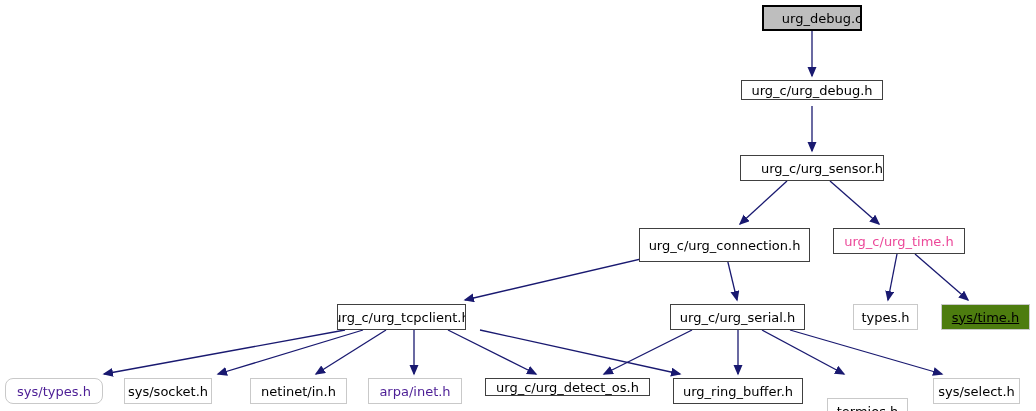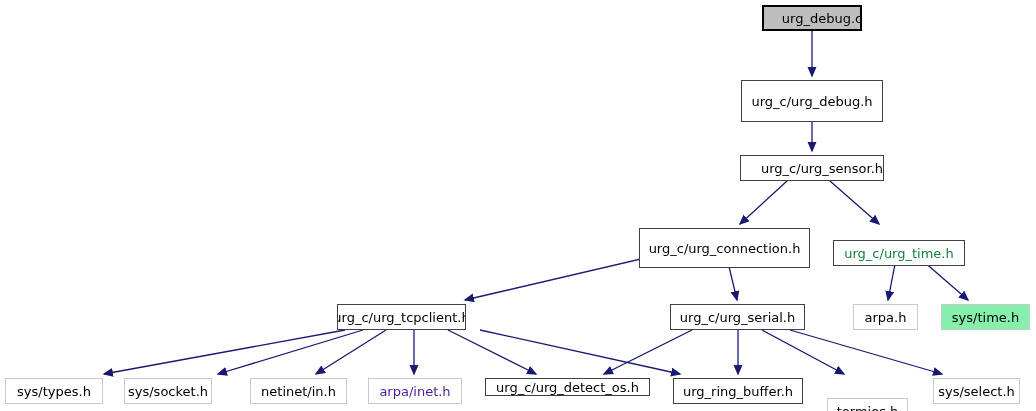--- a/index.html
+++ b/index.html
@@ -59,29 +59,29 @@
         <line x1="448" y1="330" x2="536" y2="374" stroke="#191970" stroke-width="1.3" marker-end="url(#arrowhead)"></line>
         <line x1="480" y1="330" x2="680" y2="374" stroke="#191970" stroke-width="1.3" marker-end="url(#arrowhead)"></line>
         <line x1="692" y1="330" x2="604" y2="374" stroke="#191970" stroke-width="1.3" marker-end="url(#arrowhead)"></line>
         <line x1="738" y1="330" x2="738" y2="374" stroke="#191970" stroke-width="1.3" marker-end="url(#arrowhead)"></line>
         <line x1="762" y1="330" x2="844" y2="374" stroke="#191970" stroke-width="1.3" marker-end="url(#arrowhead)"></line>
         <line x1="790" y1="330" x2="942" y2="374" stroke="#191970" stroke-width="1.3" marker-end="url(#arrowhead)"></line>
       </g>
   </svg>
   <div id="node-layer">
       <div class="node root" style="left: 762px; top: 5px; width: 100px; height: 26px; background: rgb(190, 190, 190); border-color: rgb(0, 0, 0); color: rgb(0, 0, 0);">urg_debug.c</div>
-      <div class="node documented" style="left: 741px; top: 80px; width: 142px; height: 42px; background: rgb(255, 255, 255); border-color: rgb(64, 64, 64); color: rgb(0, 0, 0);">urg_c/urg_debug.h</div>
+      <div class="node documented" style="left: 741px; top: 80px; width: 142px; height: 20px; background: rgb(255, 255, 255); border-color: rgb(64, 64, 64); color: rgb(0, 0, 0);">urg_c/urg_debug.h</div>
       <div class="node documented" style="left: 740px; top: 155px; width: 144px; height: 26px; background: rgb(255, 255, 255); border-color: rgb(64, 64, 64); color: rgb(0, 0, 0); padding-left: 20px;">urg_c/urg_sensor.h</div>
-      <div class="node documented" style="left: 639px; top: 228px; width: 171px; height: 40px; background: rgb(255, 255, 255); border-color: rgb(64, 64, 64); color: rgb(0, 0, 0);">urg_c/urg_connection.h</div>
-      <div class="node documented" style="left: 833px; top: 228px; width: 132px; height: 26px; background: rgb(255, 255, 255); border-color: rgb(64, 64, 64); color: #15803d; margin-top: 12px;">urg_c/urg_time.h</div>
+      <div class="node documented" style="left: 639px; top: 228px; width: 171px; height: 34px; background: rgb(255, 255, 255); border-color: rgb(64, 64, 64); color: rgb(0, 0, 0);">urg_c/urg_connection.h</div>
+      <div class="node documented" style="left: 833px; top: 228px; width: 132px; height: 26px; background: rgb(255, 255, 255); border-color: rgb(64, 64, 64); color: #ec4899;">urg_c/urg_time.h</div>
       <div class="node documented" style="left: 337px; top: 304px; width: 129px; height: 26px; background: rgb(255, 255, 255); border-color: rgb(64, 64, 64); color: rgb(0, 0, 0);">urg_c/urg_tcpclient.h</div>
       <div class="node documented" style="left: 670px; top: 304px; width: 135px; height: 26px; background: rgb(255, 255, 255); border-color: rgb(64, 64, 64); color: rgb(0, 0, 0);">urg_c/urg_serial.h</div>
-      <div class="node system" style="left: 853px; top: 304px; width: 65px; height: 26px; background: rgb(255, 255, 255); border-color: rgb(201, 201, 201); color: rgb(0, 0, 0);">arpa.h</div>
-      <div class="node system" style="left: 941px; top: 304px; width: 89px; height: 26px; background: #86efac; border-color: rgb(201, 201, 201); color: rgb(0, 0, 0);">sys/time.h</div>
-      <div class="node system" style="left: 5px; top: 378px; width: 98px; height: 26px; background: rgb(255, 255, 255); border-color: rgb(201, 201, 201); color: #000000;">sys/types.h</div>
+      <div class="node system" style="left: 853px; top: 304px; width: 65px; height: 26px; background: rgb(255, 255, 255); border-color: rgb(201, 201, 201); color: rgb(0, 0, 0);">types.h</div>
+      <div class="node system" style="left: 941px; top: 304px; width: 89px; height: 26px; background: #4d7c0f; border-color: rgb(201, 201, 201); color: rgb(0, 0, 0); text-decoration: underline;">sys/time.h</div>
+      <div class="node system" style="left: 5px; top: 378px; width: 98px; height: 26px; background: rgb(255, 255, 255); border-color: rgb(201, 201, 201); color: #4c1d95; border-radius: 8px;">sys/types.h</div>
       <div class="node system" style="left: 124px; top: 378px; width: 88px; height: 26px; background: rgb(255, 255, 255); border-color: rgb(201, 201, 201); color: rgb(0, 0, 0);">sys/socket.h</div>
       <div class="node system" style="left: 250px; top: 378px; width: 97px; height: 26px; background: rgb(255, 255, 255); border-color: rgb(201, 201, 201); color: rgb(0, 0, 0);">netinet/in.h</div>
       <div class="node system" style="left: 368px; top: 378px; width: 94px; height: 26px; background: rgb(255, 255, 255); border-color: rgb(201, 201, 201); color: #4c1d95;">arpa/inet.h</div>
       <div class="node documented" style="left: 485px; top: 378px; width: 165px; height: 18px; background: rgb(255, 255, 255); border-color: rgb(64, 64, 64); color: rgb(0, 0, 0);">urg_c/urg_detect_os.h</div>
       <div class="node documented" style="left: 673px; top: 378px; width: 130px; height: 26px; background: rgb(255, 255, 255); border-color: rgb(64, 64, 64); color: rgb(0, 0, 0);">urg_ring_buffer.h</div>
       <div class="node system" style="left: 827px; top: 398px; width: 81px; height: 26px; background: rgb(255, 255, 255); border-color: rgb(201, 201, 201); color: rgb(0, 0, 0);">termios.h</div>
       <div class="node system" style="left: 933px; top: 378px; width: 87px; height: 26px; background: rgb(255, 255, 255); border-color: rgb(201, 201, 201); color: rgb(0, 0, 0);">sys/select.h</div>
     </div>
 </div>
 

